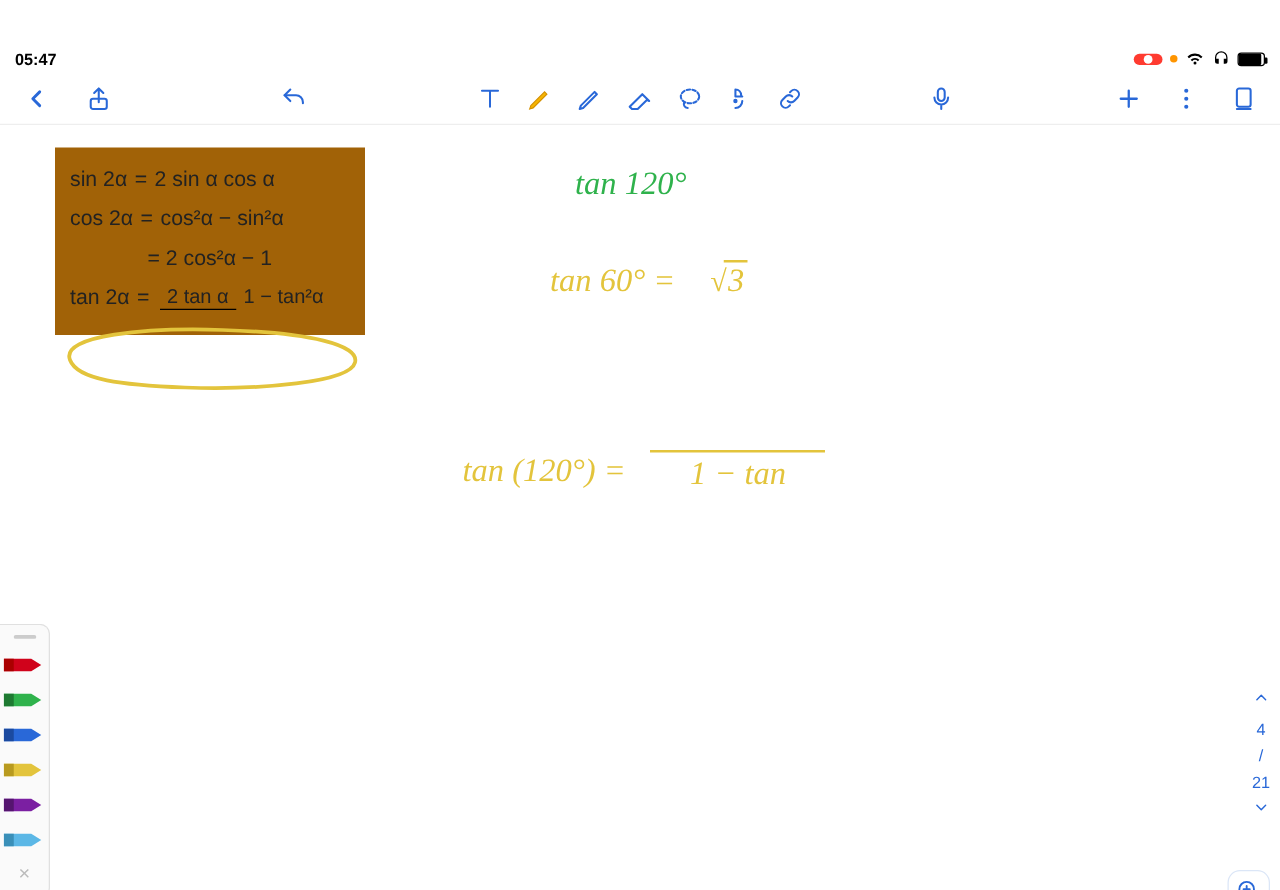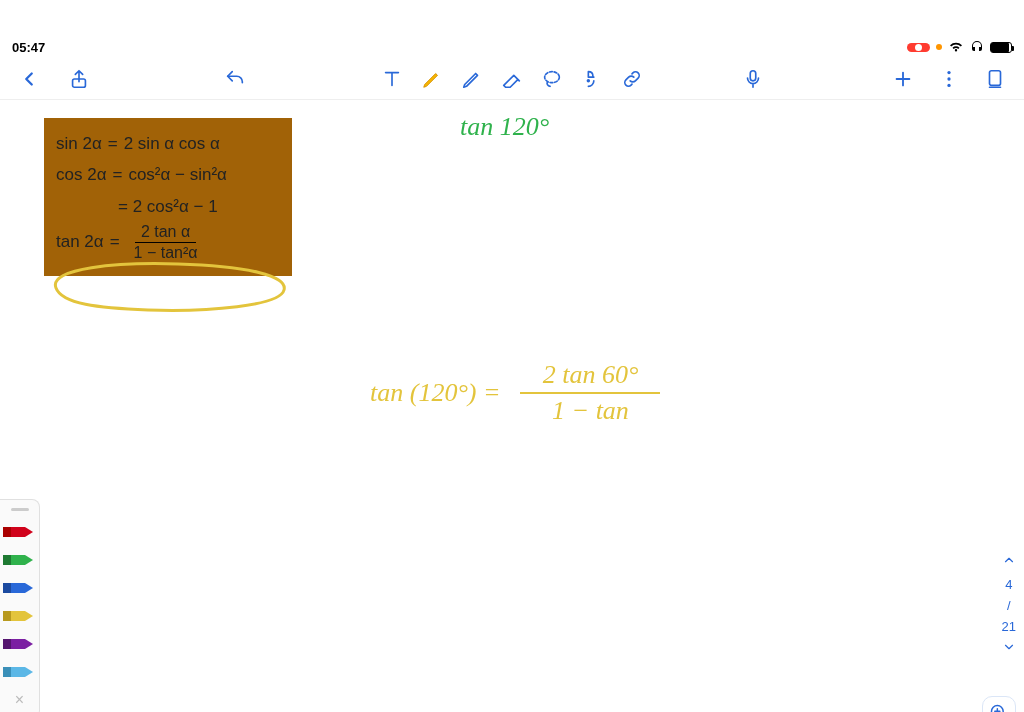--- a/index.html
+++ b/index.html
@@ -83,21 +83,21 @@
   padding: 10px 20px 14px 12px;
   font-family: Liberation Sans, sans-serif;
   font-size: 17px;
   line-height: 1.85;
   color: #222;
 }
 .formula-card .row { display:flex; align-items:center; gap:6px; white-space:nowrap; }
 .formula-card .indent { padding-left: 62px; }
 .frac {
   display: inline-flex;
-  flex-direction: column;
+  flex-direction: row;
   align-items: center;
   vertical-align: middle;
   font-size: 16px;
   line-height: 1.2;
   margin: 0 2px;
 }
 .frac .num { border-bottom: 1px solid #000; padding: 0 6px; }
 .frac .den { padding: 0 6px; }
 .circle-anno {
   position: absolute;
@@ -323,27 +323,31 @@
         <span class="num">2 tan α</span>
         <span class="den">1 − tan²α</span>
       </span>
     </div>
   </div>
 
   <svg class="circle-anno" viewBox="0 0 255 56">
     <path d="M 18 30 C 10 10, 80 4, 140 6 C 210 8, 250 18, 246 32 C 242 48, 170 54, 110 52 C 60 50, 24 46, 18 30 Z" fill="none" stroke="#e3c43c" stroke-width="3" stroke-linecap="round"></path>
   </svg>
 
-  <div class="hw-green" style="left:460px; top:12px;">tan 120°</div>
-
+  <div class="hw-green" style="left:460px; top:32px;">tan 120°</div>
+
+  <div class="hw-yellow" style="left:440px; top:110px;">
+    <span>tan 60° =</span>
+    &nbsp;&nbsp;
+    <span class="sqrt-sym"><span class="rad">3</span></span>
+  </div>
 
   <div class="hw-yellow" style="left:370px; top:260px; display:flex; align-items:center; gap:20px;text-align:center;">
     <span>tan (120°) =</span>
     <span class="hw-fraction">
-      <span class="n">2 tan 60°</span>
       <span class="line"></span>
       <span class="d">1 − tan</span>
     </span>
   </div>
 
   <div class="pen-tray">
     <div class="tray-handle"></div>
     <div class="pen"><svg viewBox="0 0 34 26">
           <polygon points="0,8 22,8 30,13 22,18 0,18" fill="#d0021b"></polygon>
           <rect x="0" y="8" width="8" height="10" fill="#a00"></rect>

